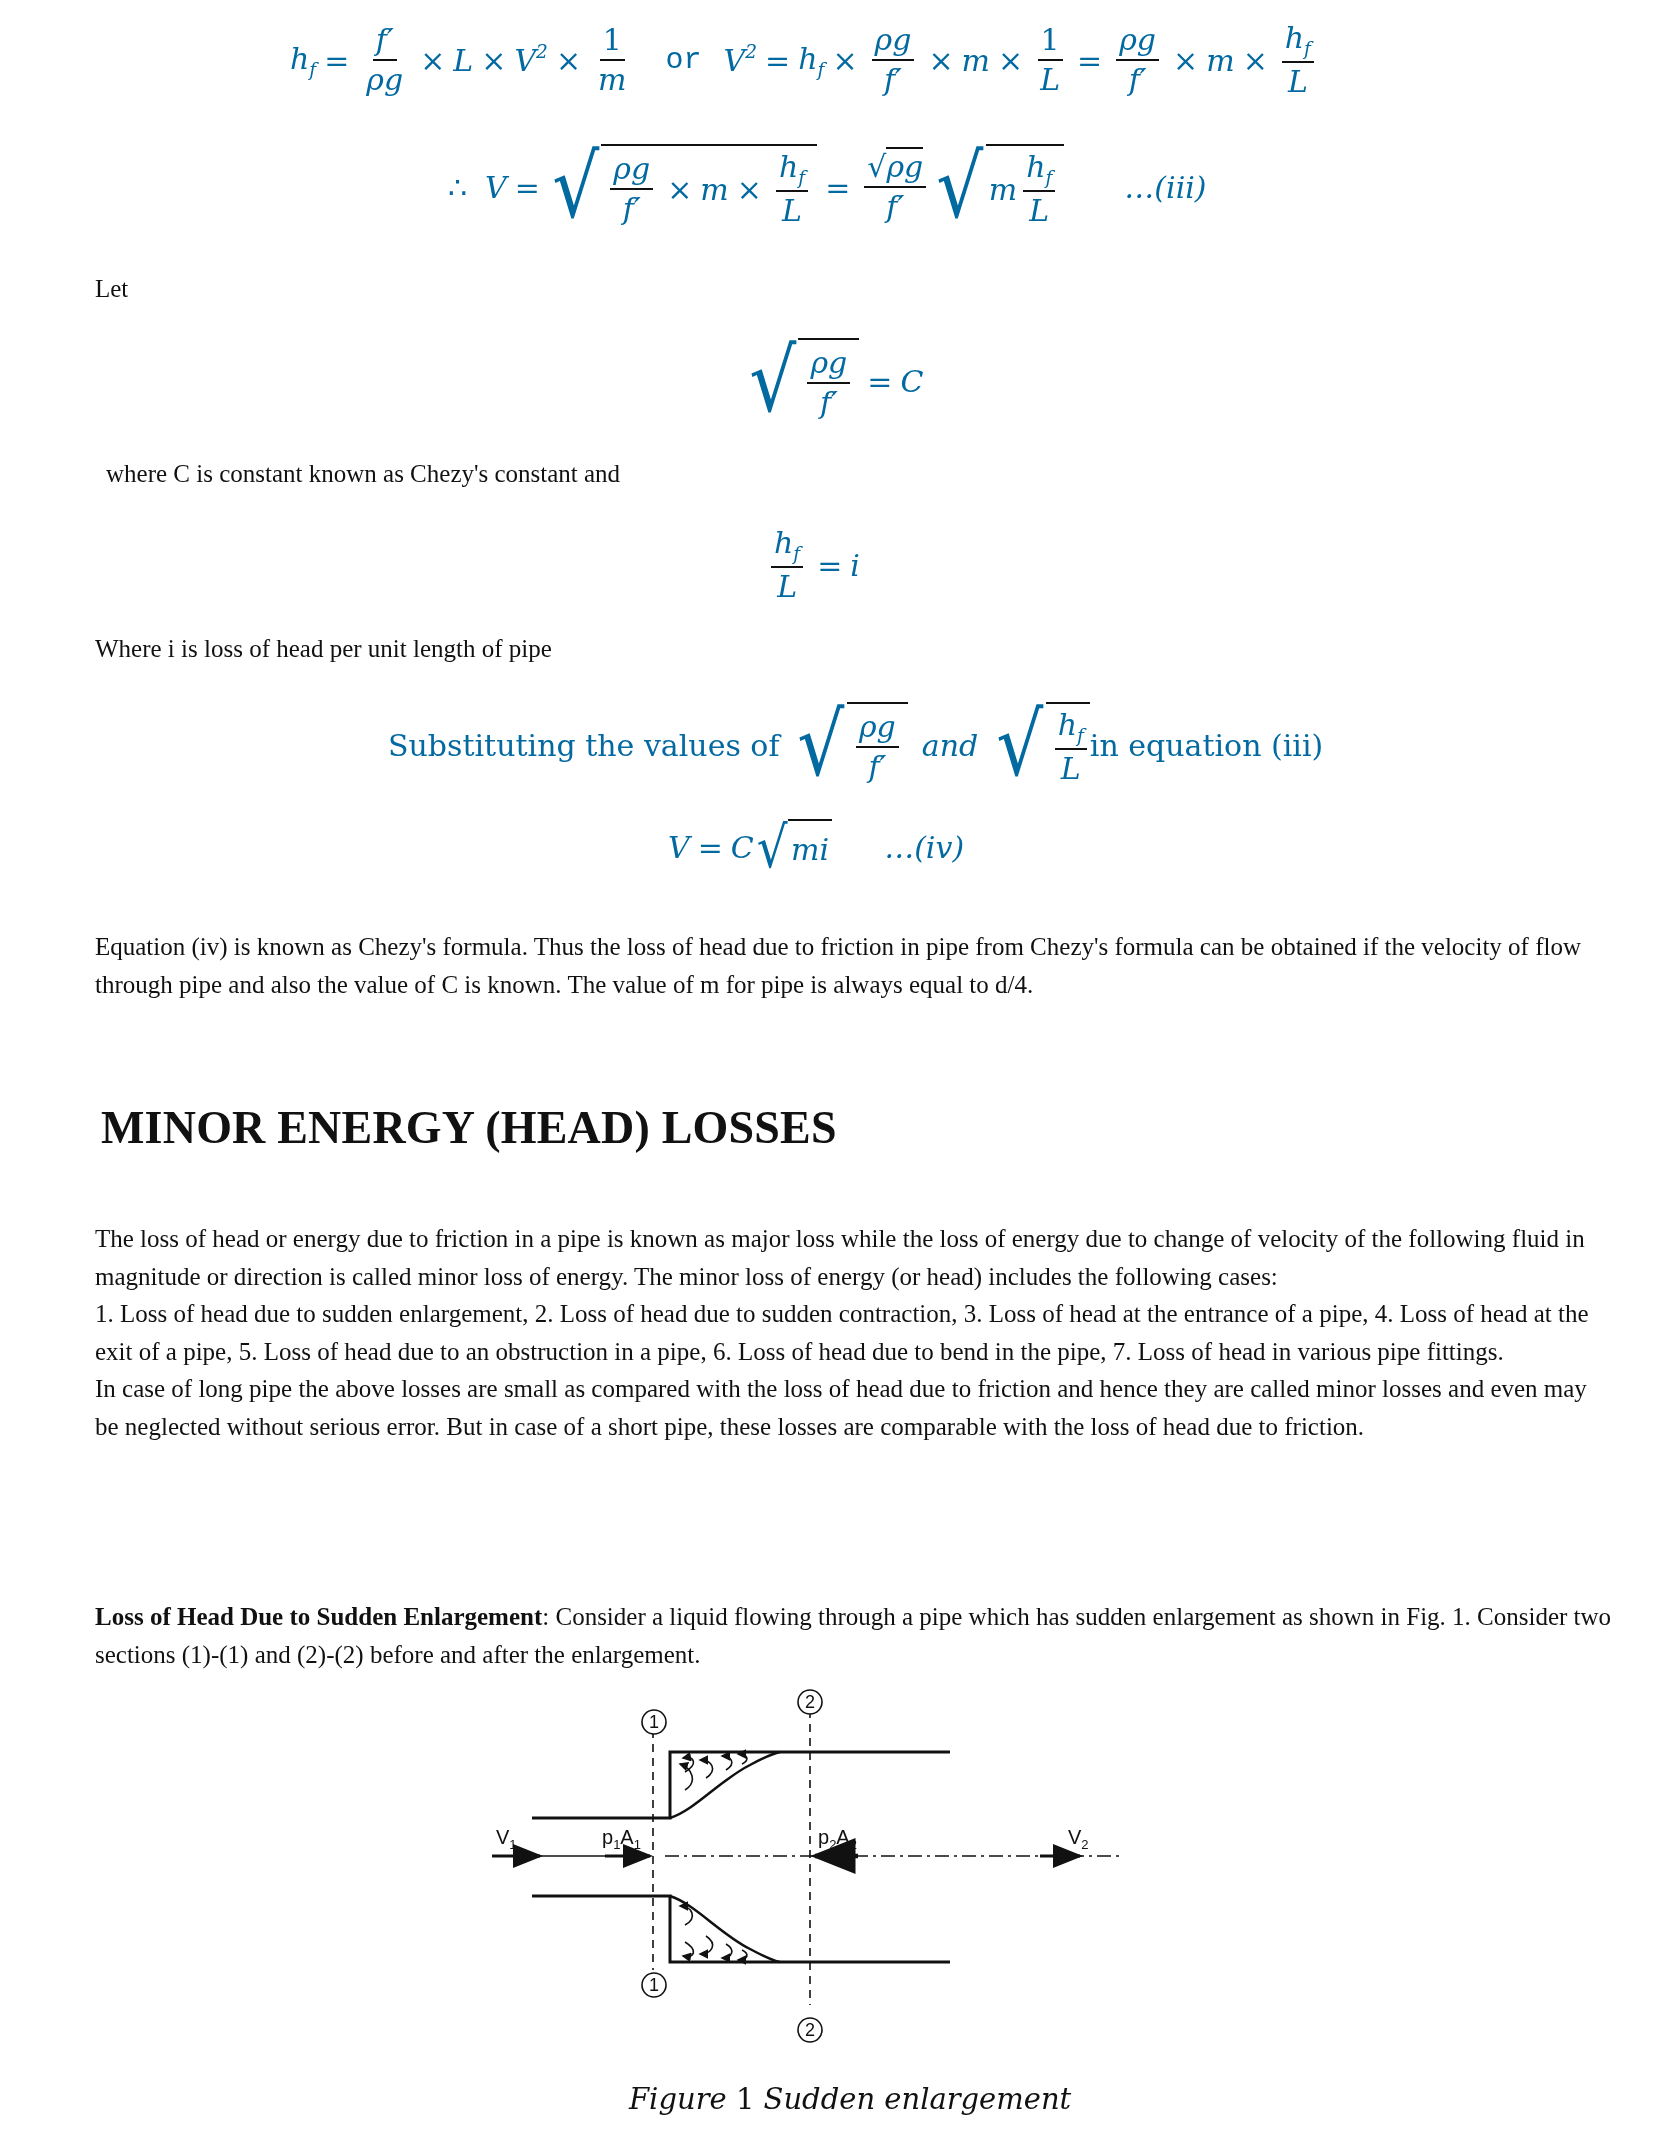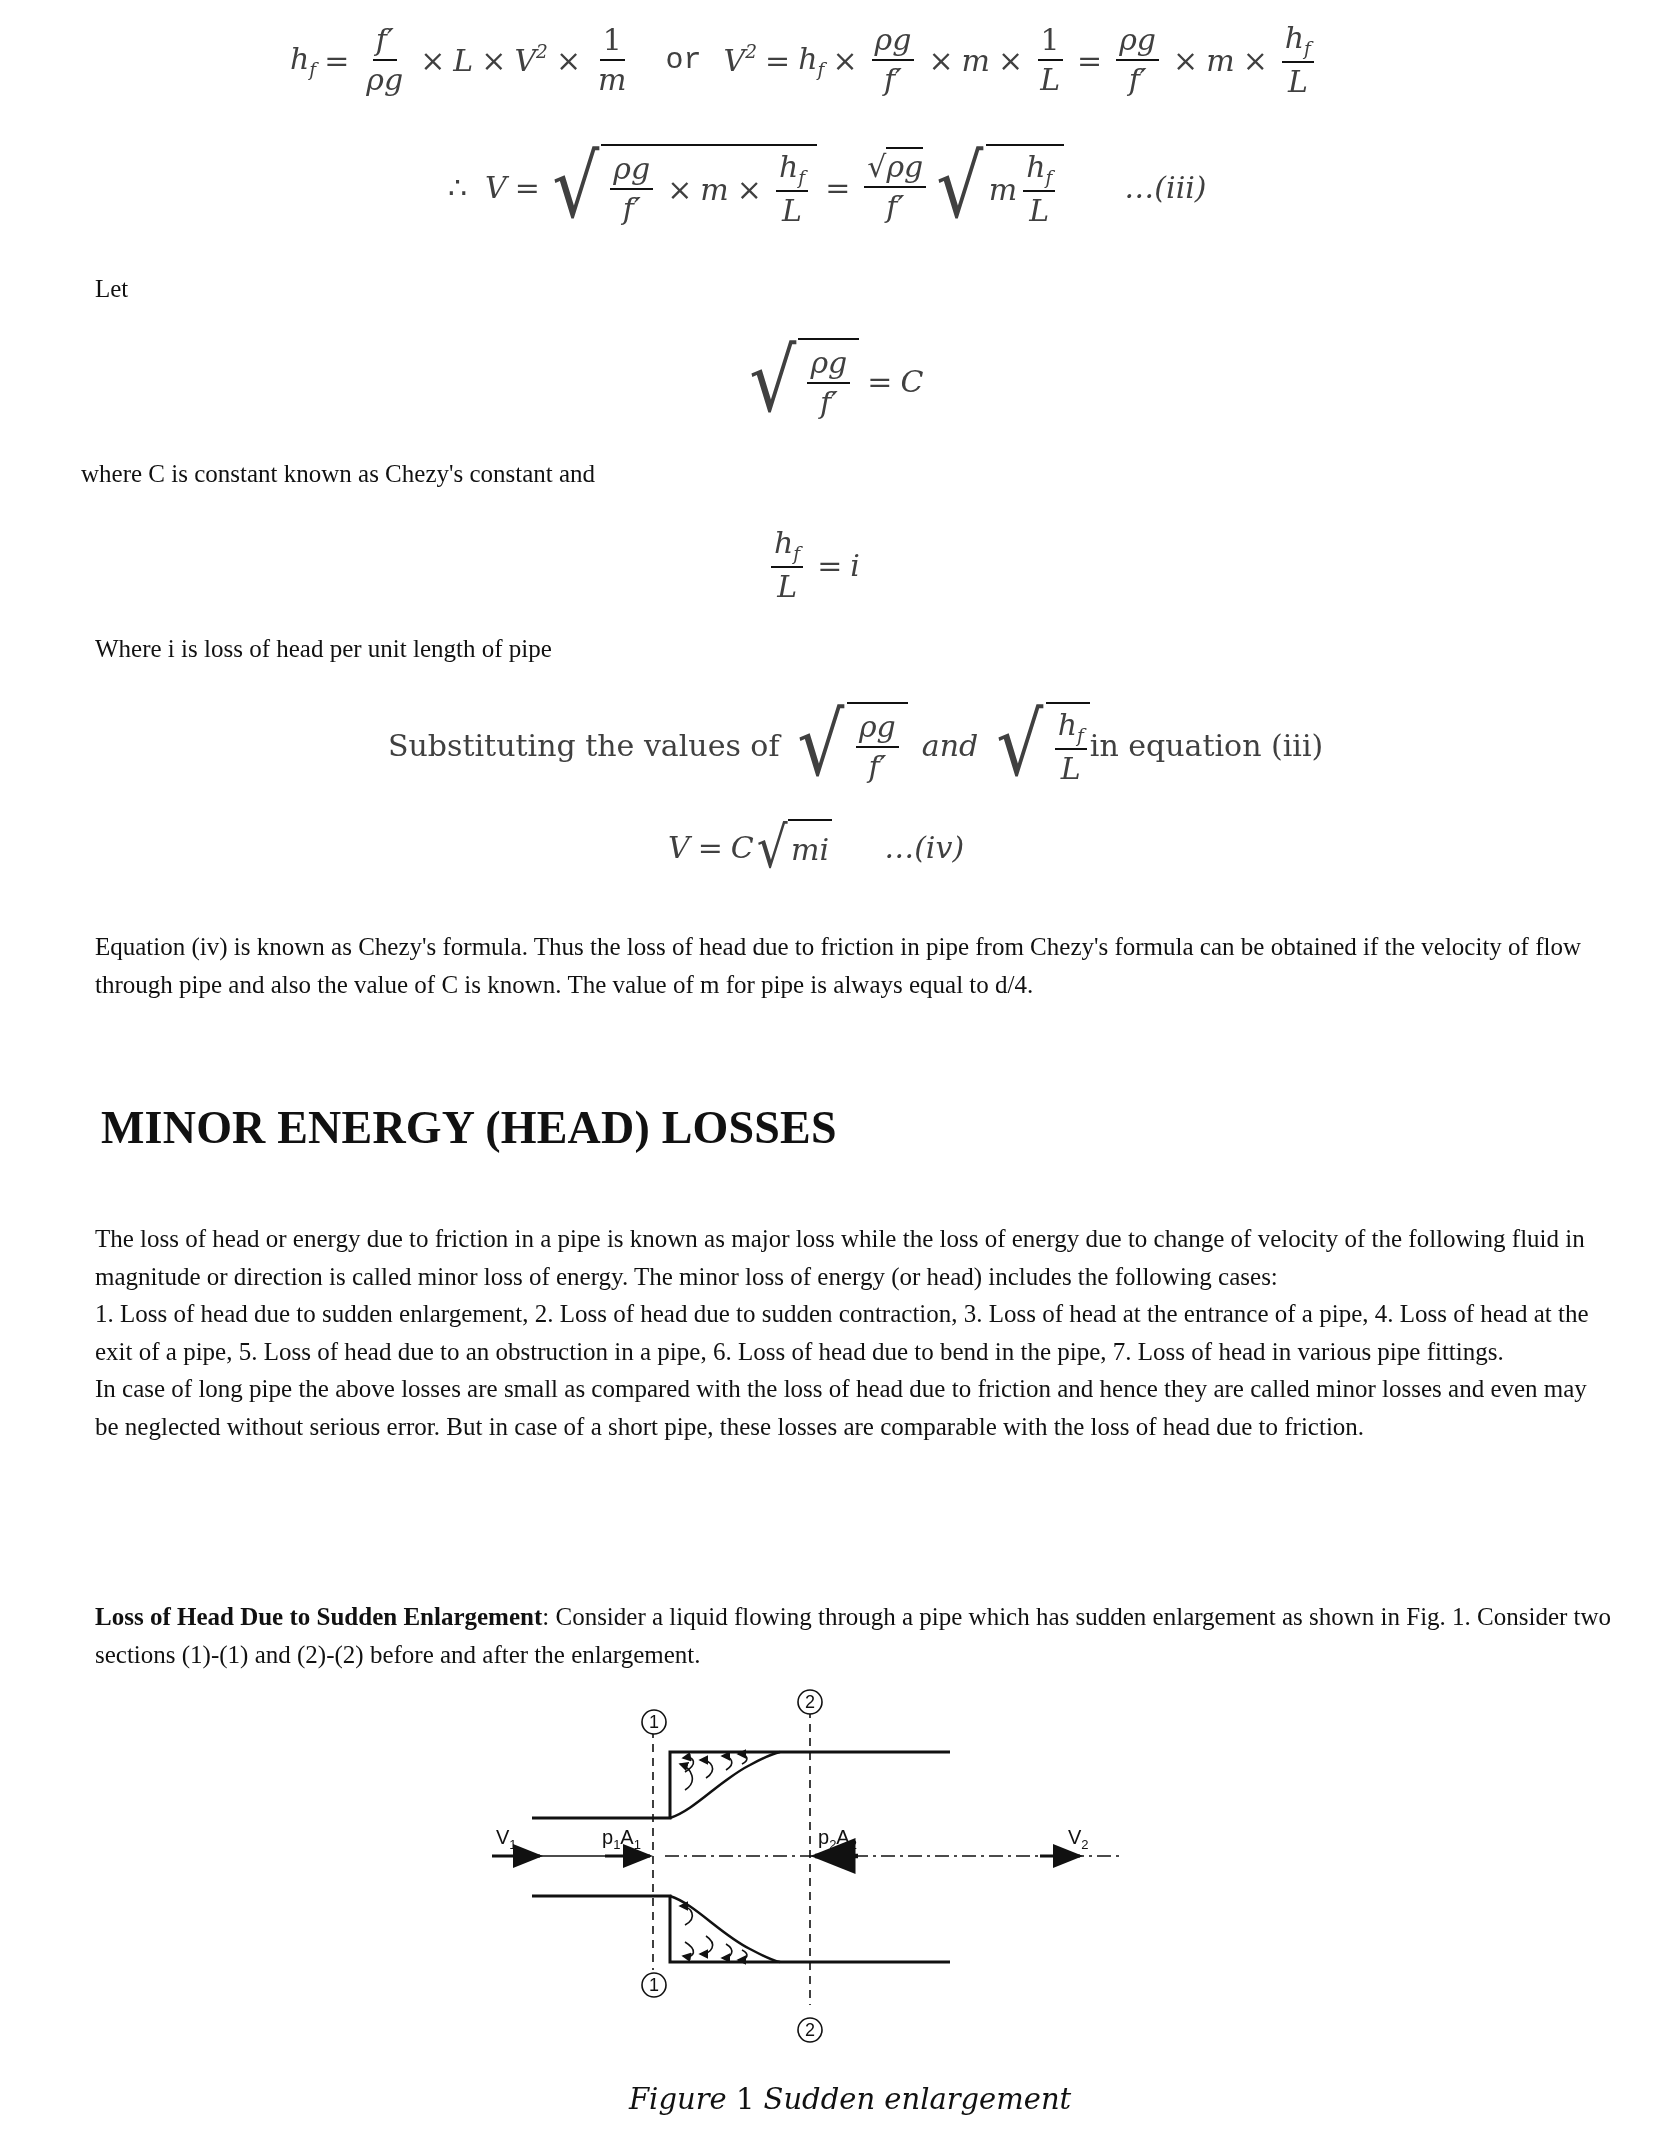--- a/index.html
+++ b/index.html
@@ -2,21 +2,21 @@
 <html><head>
 <meta charset="utf-8">
 <style>
   html, body { margin: 0; padding: 0; background: #ffffff; }
   body {
     width: 1653px; height: 2151px; position: relative; overflow: hidden;
     font-family: "Liberation Serif", "DejaVu Serif", serif; color: #111;
   }
   .abs { position: absolute; }
   .txt { font-size: 25px; line-height: 37.5px; }
-  .math { font-family: "DejaVu Serif", "Liberation Serif", serif; font-size: 30px; color: #404040; }
+  .math { font-family: "DejaVu Serif", "Liberation Serif", serif; font-size: 30px; color: #0369a1; }
   .mi { font-style: italic; }
   .frac { display: inline-flex; flex-direction: column; align-items: center; vertical-align: middle; margin: 0 6px; }
   .frac > .num { padding: 0 3px 2px 3px; border-bottom: 2px solid #111; line-height: 1.15; }
   .frac > .den { padding: 2px 3px 0 3px; line-height: 1.15; }
   .op { margin: 0 8px; }
   .sub { font-size: 0.62em; vertical-align: -0.35em; font-style: italic; }
   .sup { font-size: 0.62em; vertical-align: 0.7em; }
   .sqrt { display: inline-flex; align-items: stretch; vertical-align: middle; }
   .sqrt .rad { font-size: 1.9em; line-height: 1; transform: scaleX(0.85); display: inline-block; margin-right: -2px; }
   .sqrt .rad.big { font-size: 2.9em; }
@@ -124,21 +124,21 @@
         <span class="frac">
           <span class="num mi">ρg</span>
           <span class="den mi">f′</span>
         </span>
       </span>
   </span>
   <span class="op">=</span>
   <span class="mi">C</span>
 </div>
 
-<div class="abs txt" style="left:81px; top:455px;">where C is constant known as Chezy's constant and</div>
+<div class="abs txt" style="left:106px; top:455px;">where C is constant known as Chezy's constant and</div>
 
 <div class="abs math row" style="left:765px; top:520px; height:90px;">
   <span class="frac">
       <span class="num mi"><span>h</span><span class="sub">f</span></span>
       <span class="den mi">L</span>
     </span>
   <span class="op">=</span>
   <span class="mi">i</span>
 </div>
 

